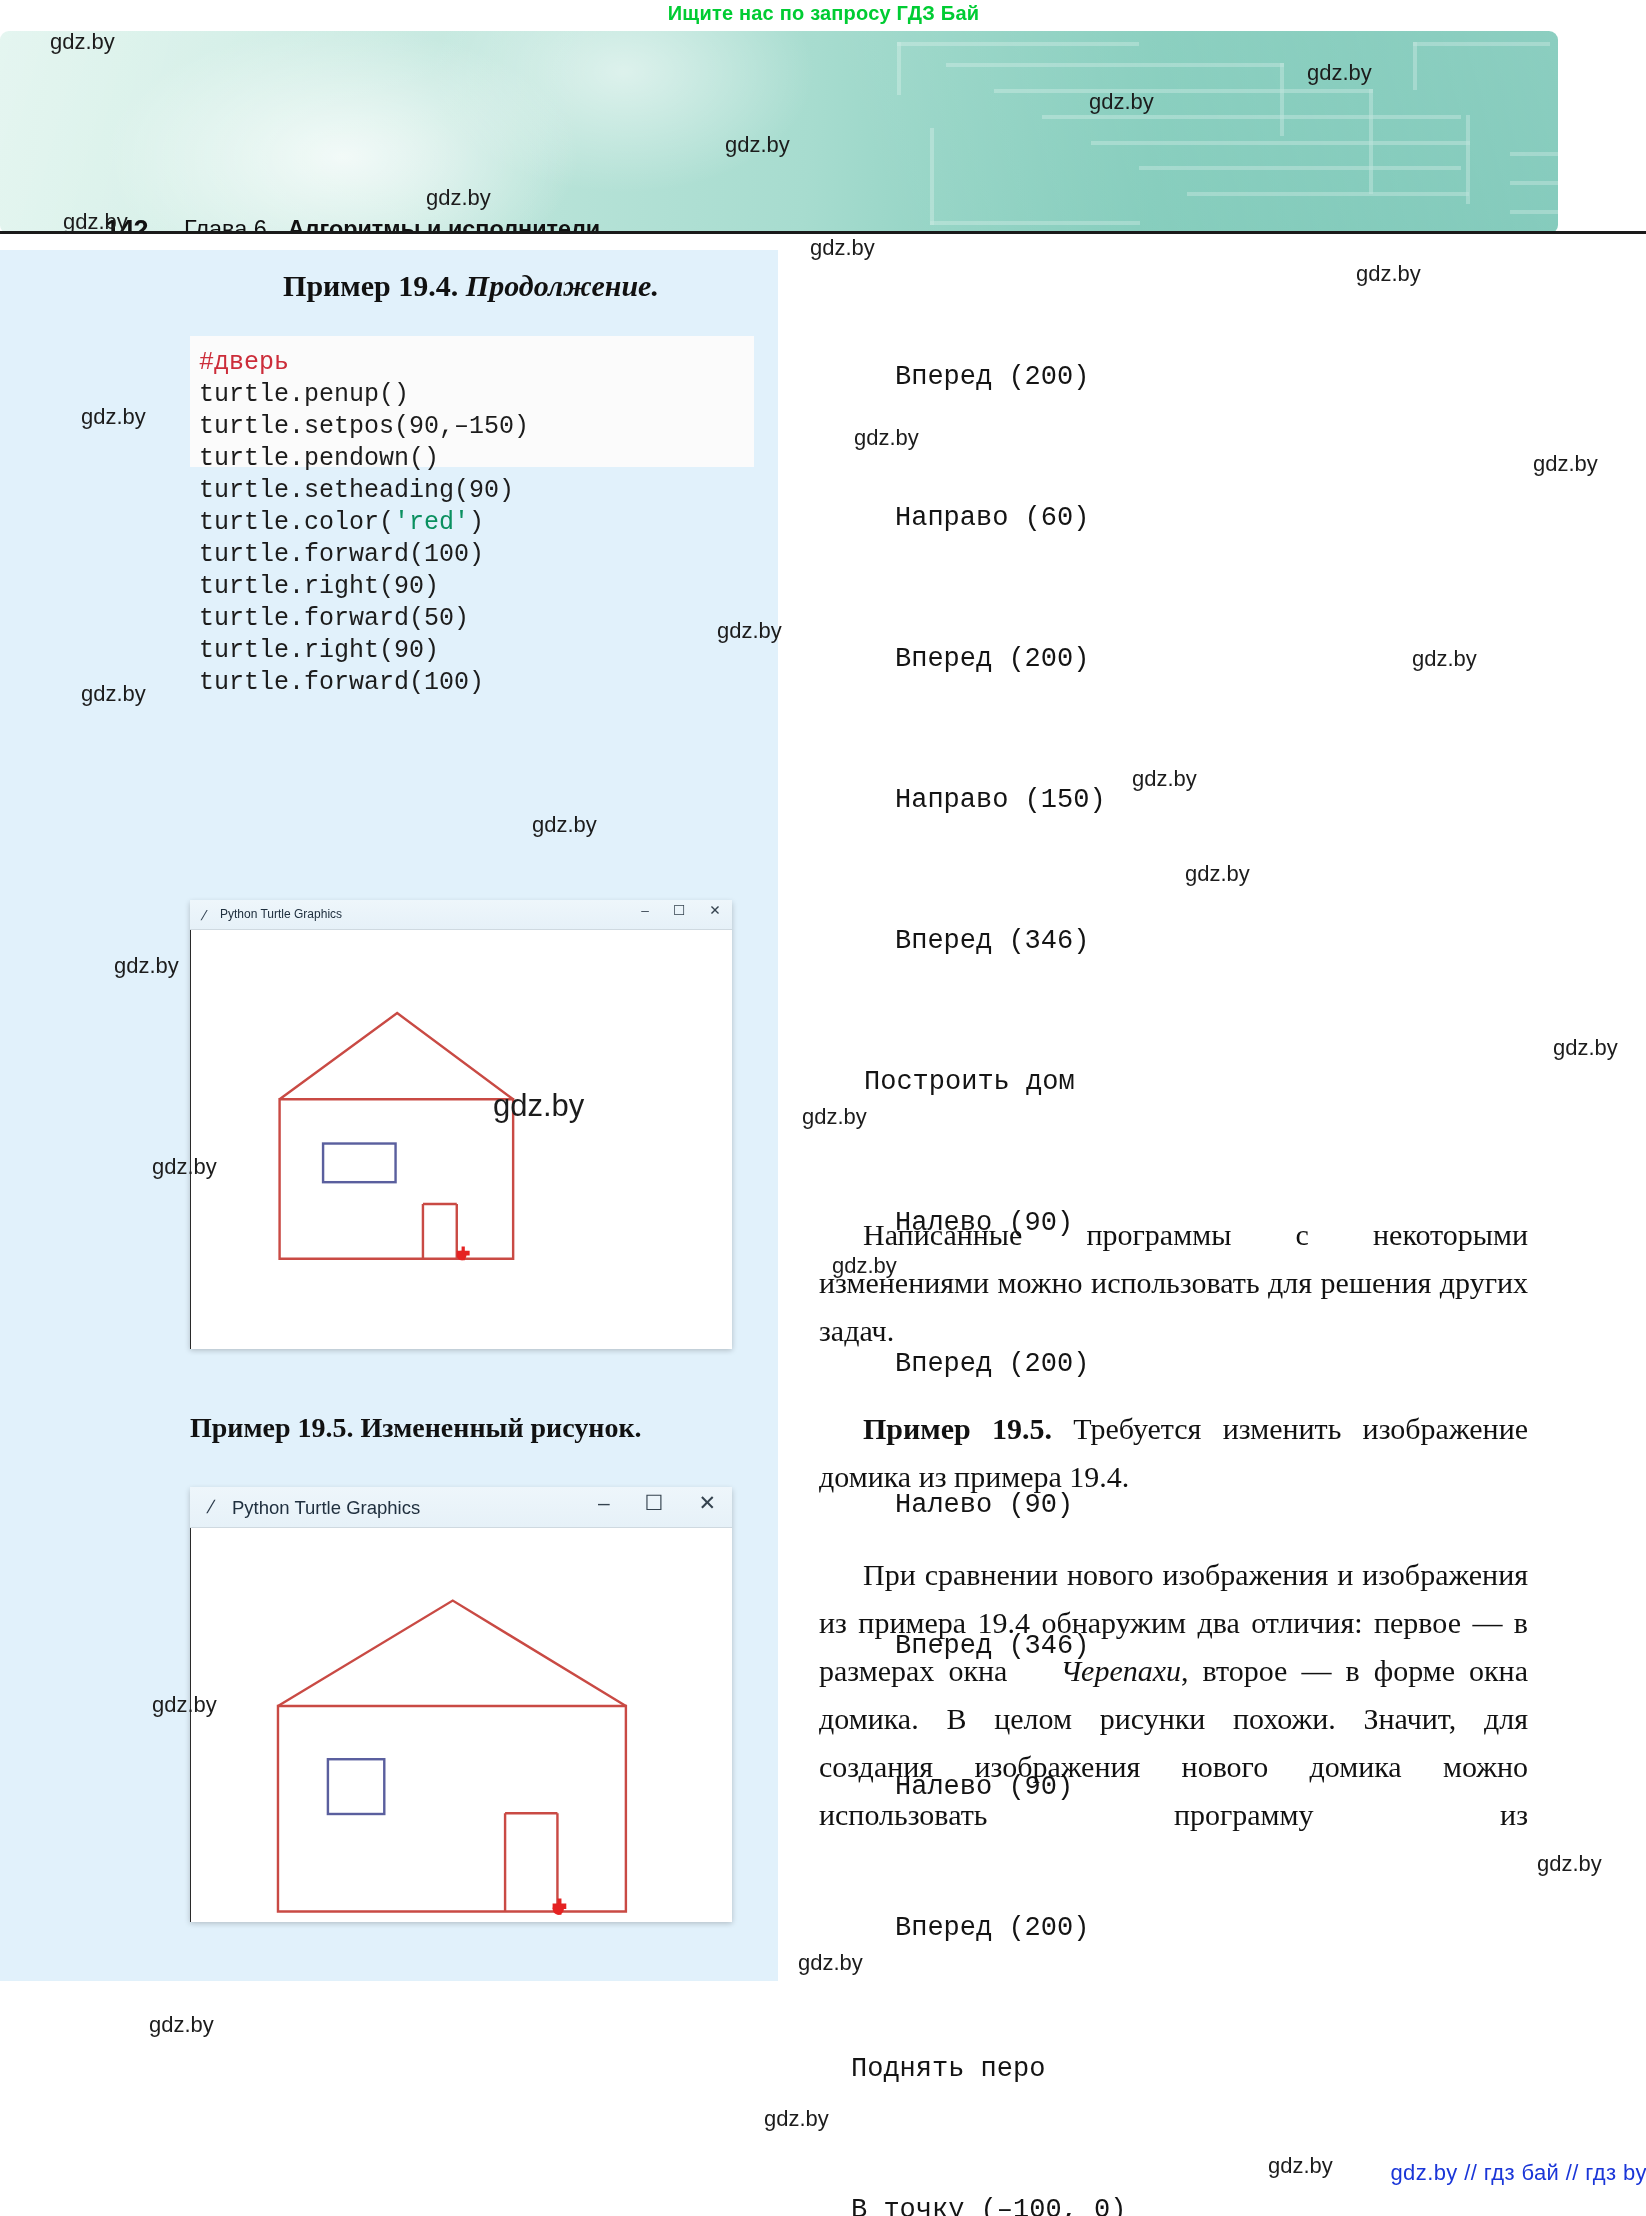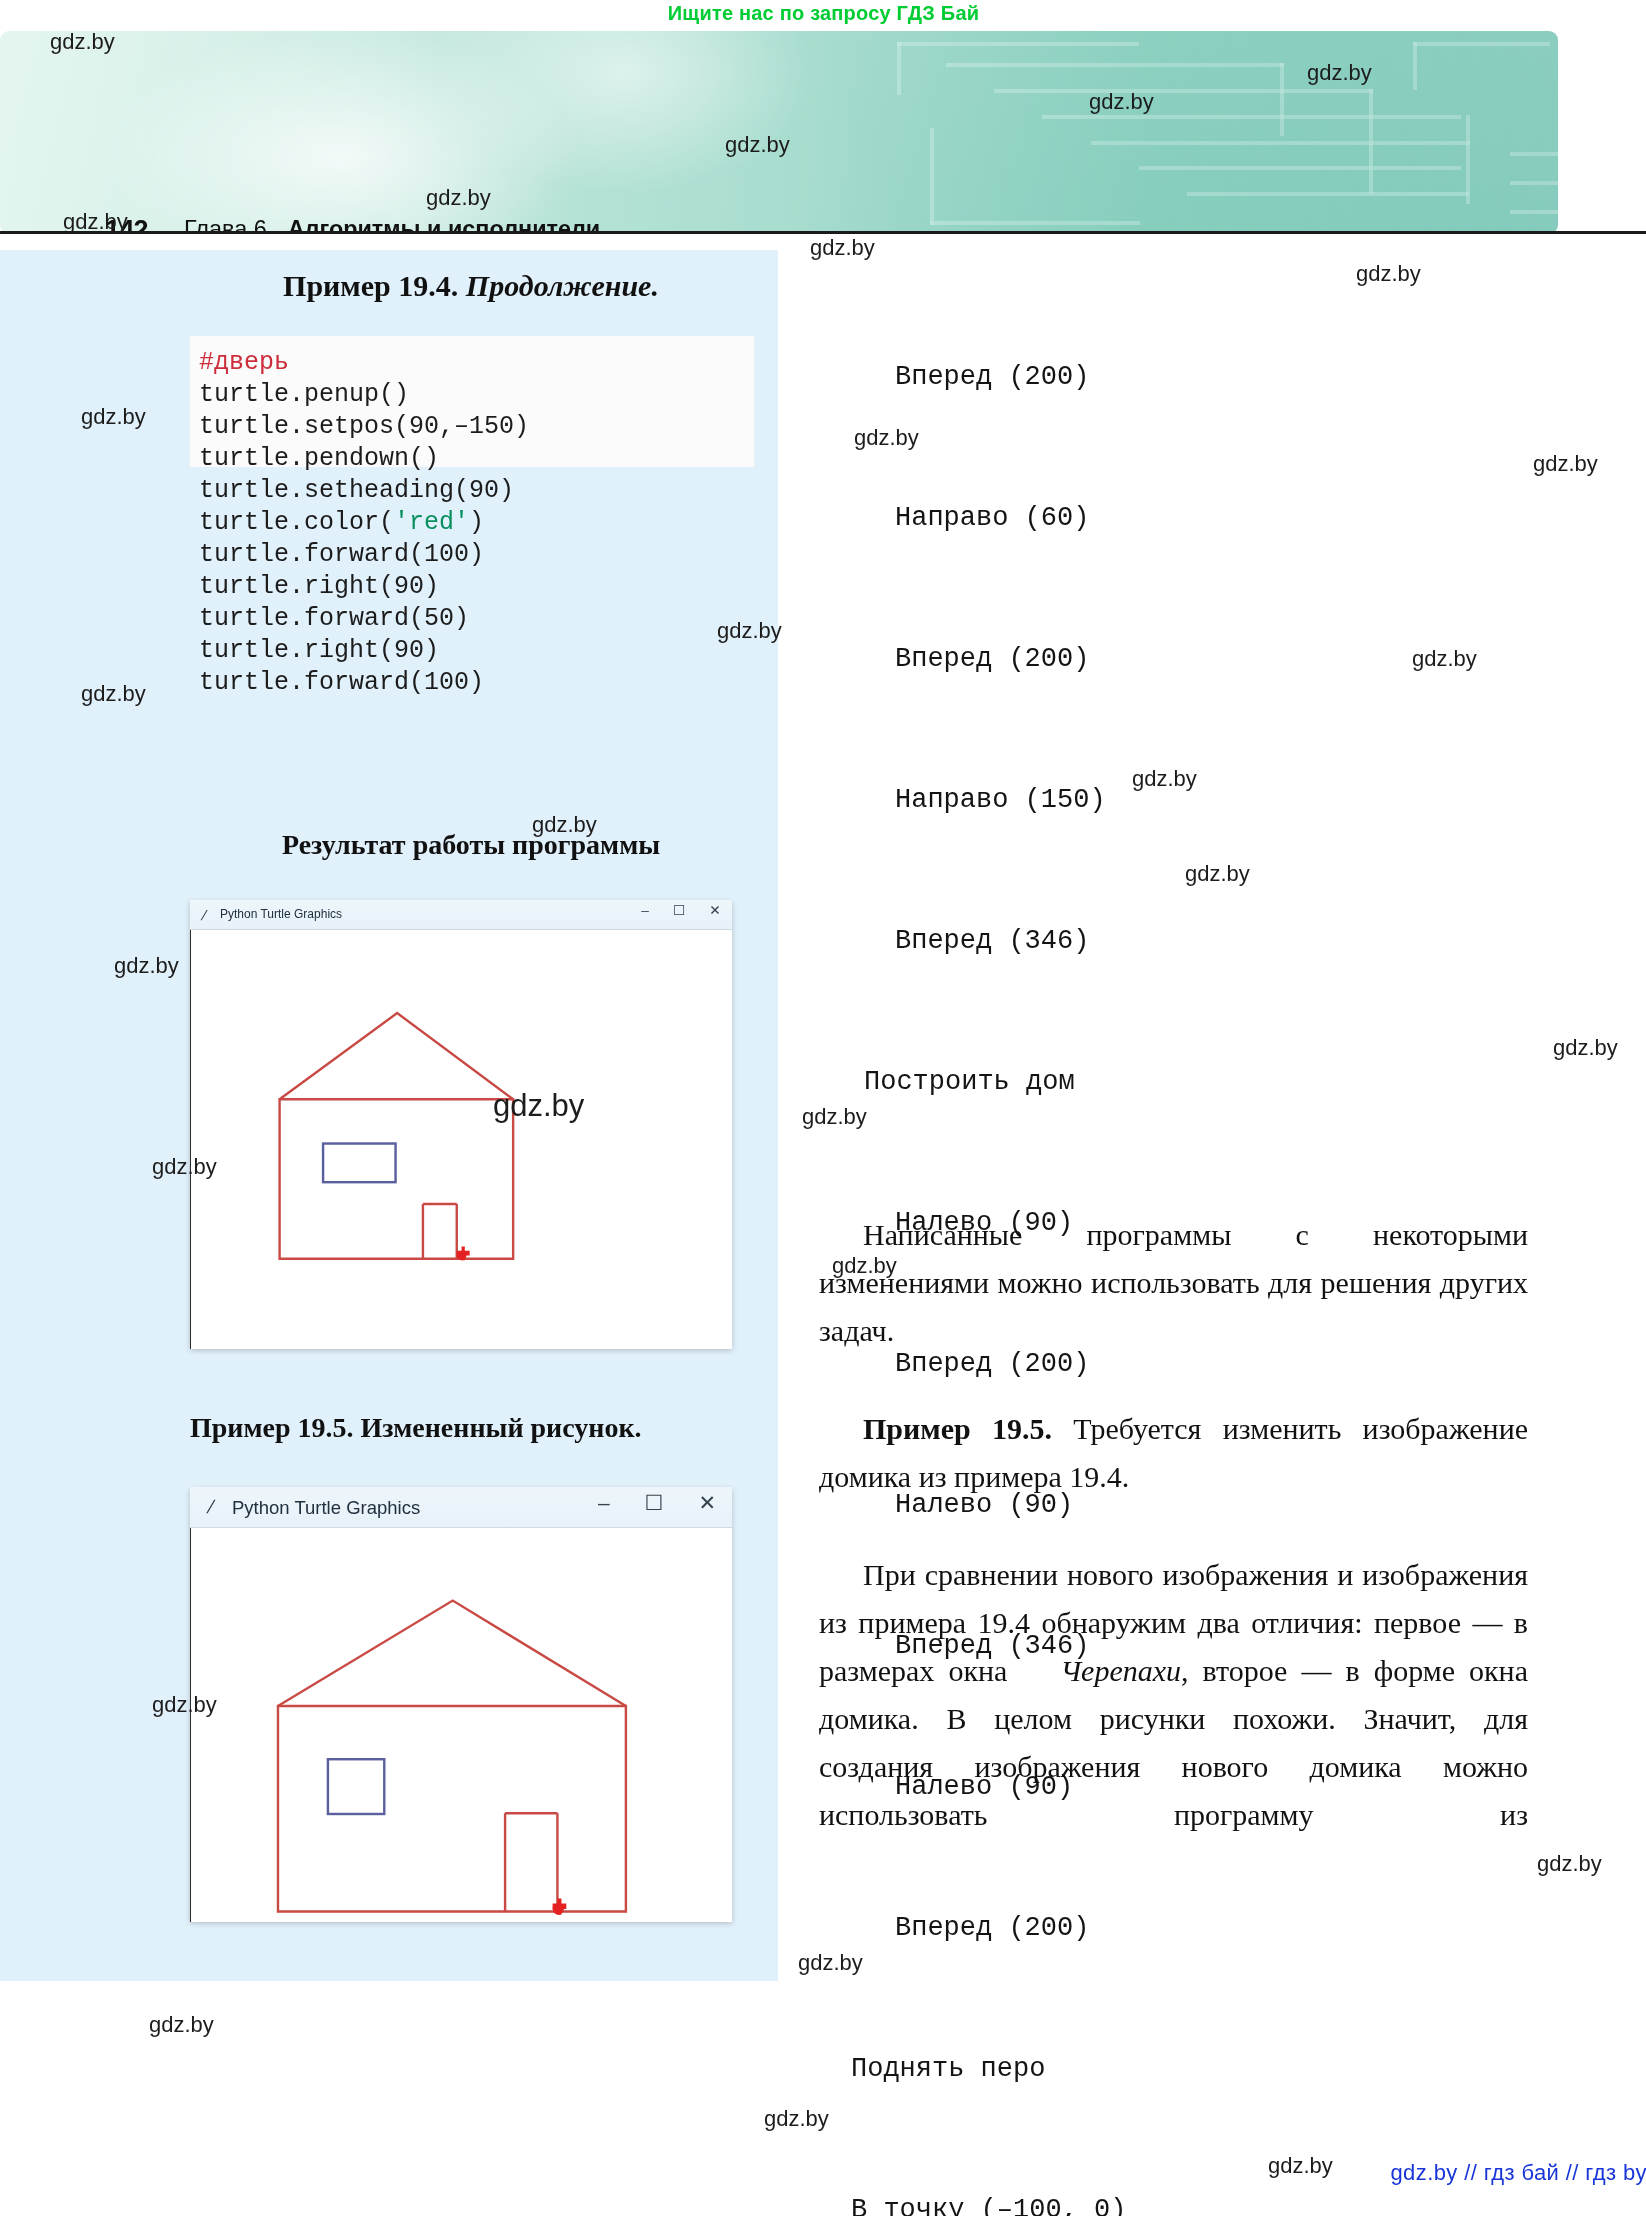--- a/index.html
+++ b/index.html
@@ -319,21 +319,20 @@
 <span>turtle.setpos(90,–150)</span>
 <span>turtle.pendown()</span>
 <span>turtle.setheading(90)</span>
 <span><span>turtle.color(</span><span class="str">'red'</span><span>)</span></span>
 <span>turtle.forward(100)</span>
 <span>turtle.right(90)</span>
 <span>turtle.forward(50)</span>
 <span>turtle.right(90)</span>
 <span>turtle.forward(100)</span></div>
 
-  <div class="result-caption">Результат работы программы</div>
 
   <div class="turtle-win tw1">
     <div class="tw-titlebar">
       <div class="tw-appicon">/</div>
       <div class="tw-title">Python Turtle Graphics</div>
       <div class="tw-btns">
         <span>–</span>
         <span>☐</span>
         <span>✕</span>
       </div>

